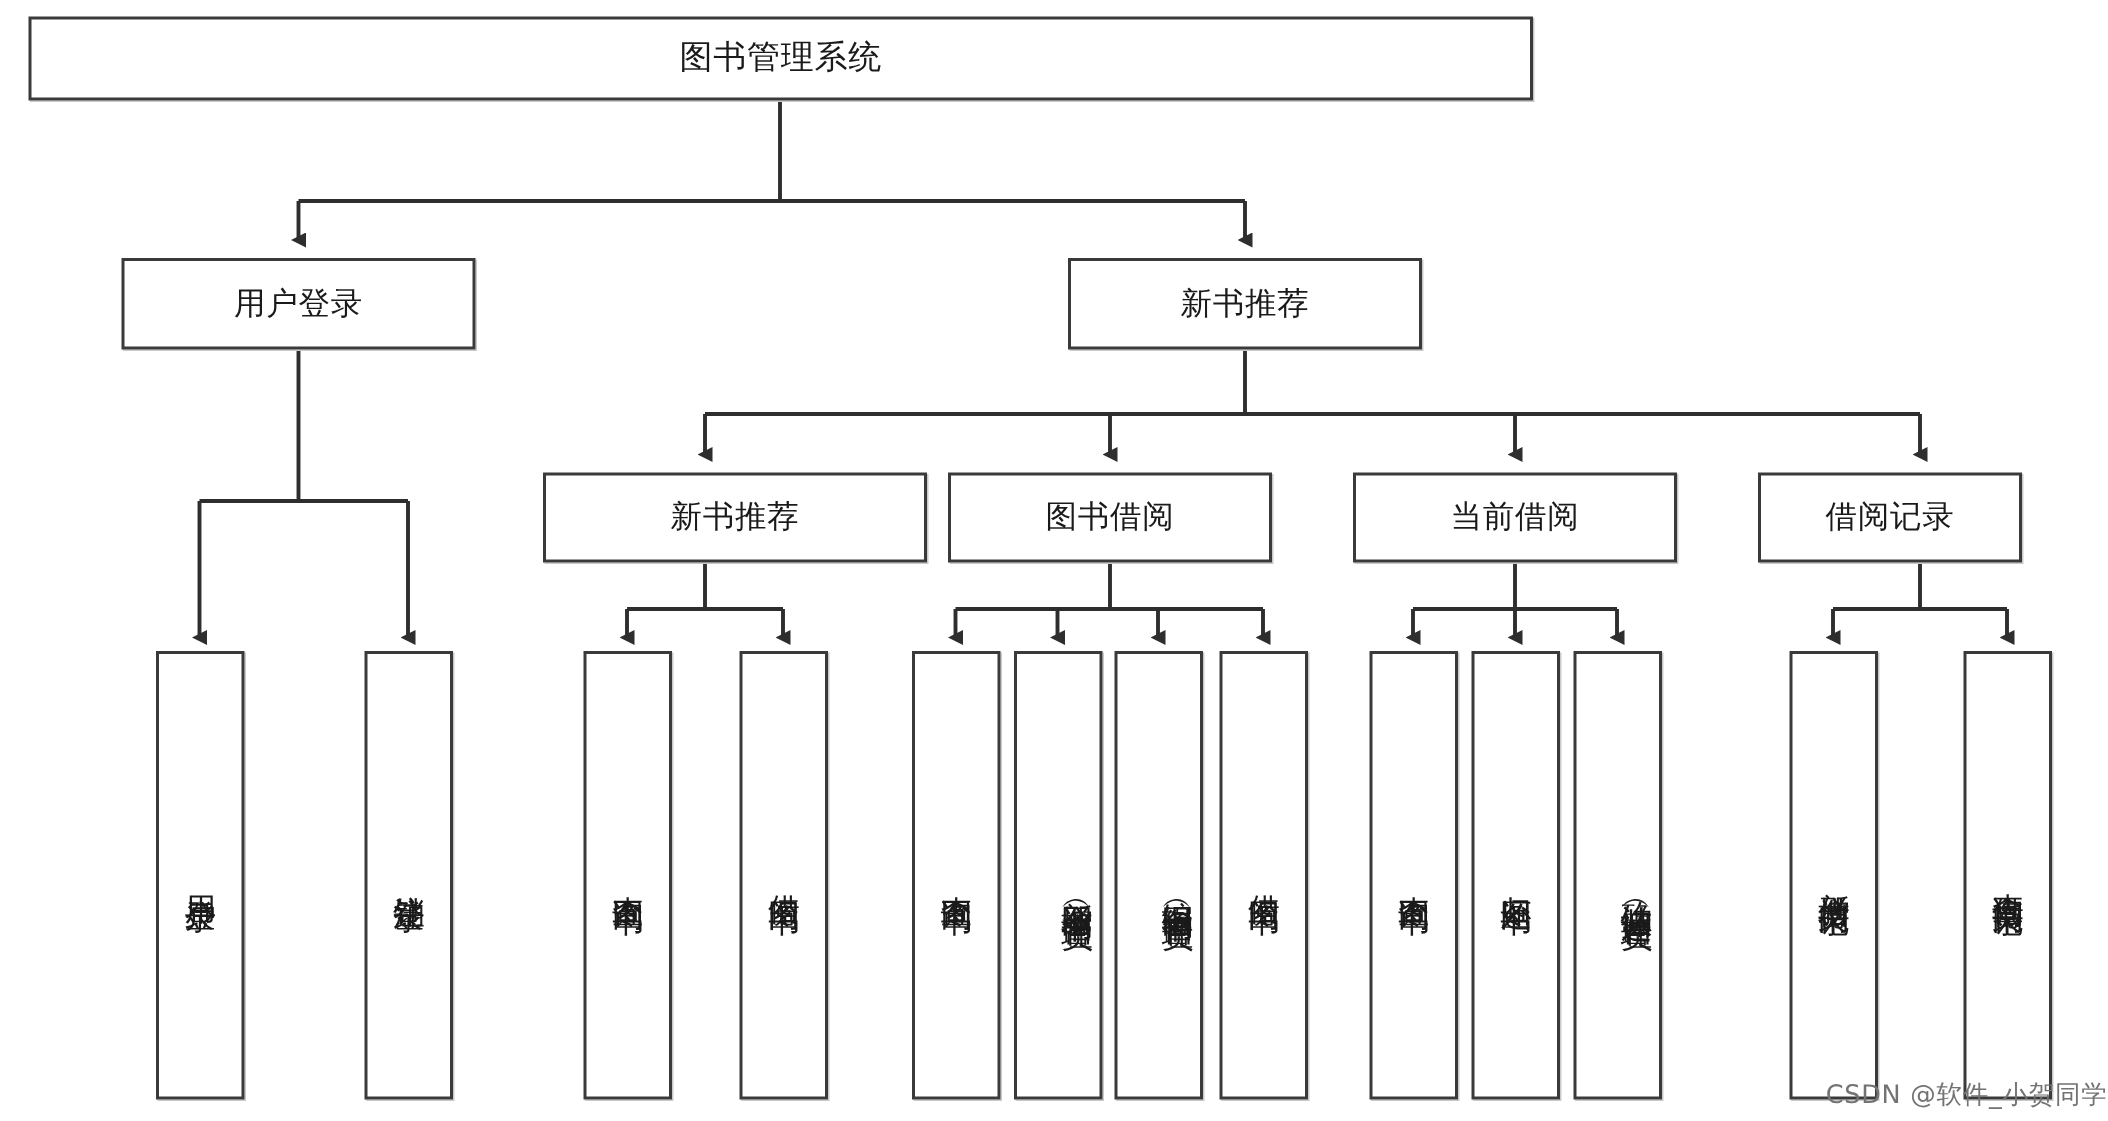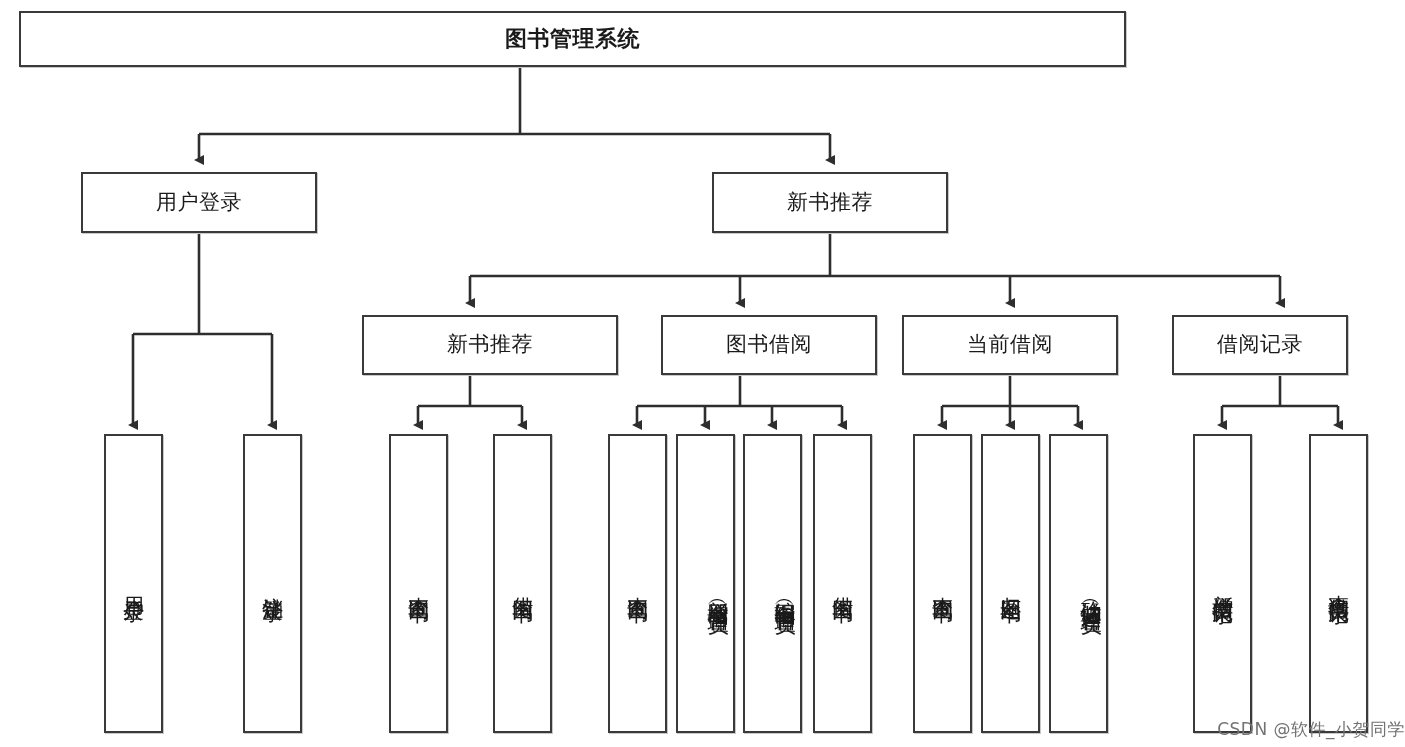--- a/index.html
+++ b/index.html
@@ -130,37 +130,37 @@
       <path d="M1010,406 L1010,425" marker-end="url(#arrow)"></path>
       <path d="M1078,406 L1078,425" marker-end="url(#arrow)"></path>
 
       <path d="M1280,375 L1280,406"></path>
       <path d="M1222,406 L1338,406"></path>
       <path d="M1222,406 L1222,425" marker-end="url(#arrow)"></path>
       <path d="M1338,406 L1338,425" marker-end="url(#arrow)"></path>
     </g>
   </svg>
 
-  <div class="node-box root horizontal" style="left:19px; top:11px; width:1107px; height:56px;font-weight:bold;">
+  <div class="node-box root horizontal" style="left:19px; top:11px; width:1003px; height:56px;">
     <span class="node-label">图书管理系统</span>
   </div>
 
   <div class="node-box horizontal" style="left:81px; top:172px; width:236px; height:61px;">
     <span class="node-label">用户登录</span>
   </div>
 
   <div class="node-box horizontal" style="left:712px; top:172px; width:236px; height:61px;">
     <span class="node-label">新书推荐</span>
   </div>
 
   <div class="node-box horizontal" style="left:362px; top:315px; width:256px; height:60px;">
     <span class="node-label">新书推荐</span>
   </div>
 
-  <div class="node-box horizontal" style="left:632px; top:315px; width:216px; height:60px;margin-left:29px;">
+  <div class="node-box horizontal" style="left:632px; top:315px; width:216px; height:60px;">
     <span class="node-label">图书借阅</span>
   </div>
 
   <div class="node-box horizontal" style="left:902px; top:315px; width:216px; height:60px;text-decoration:underline;">
     <span class="node-label">当前借阅</span>
   </div>
 
   <div class="node-box horizontal" style="left:1172px; top:315px; width:176px; height:60px;">
     <span class="node-label">借阅记录</span>
   </div>

